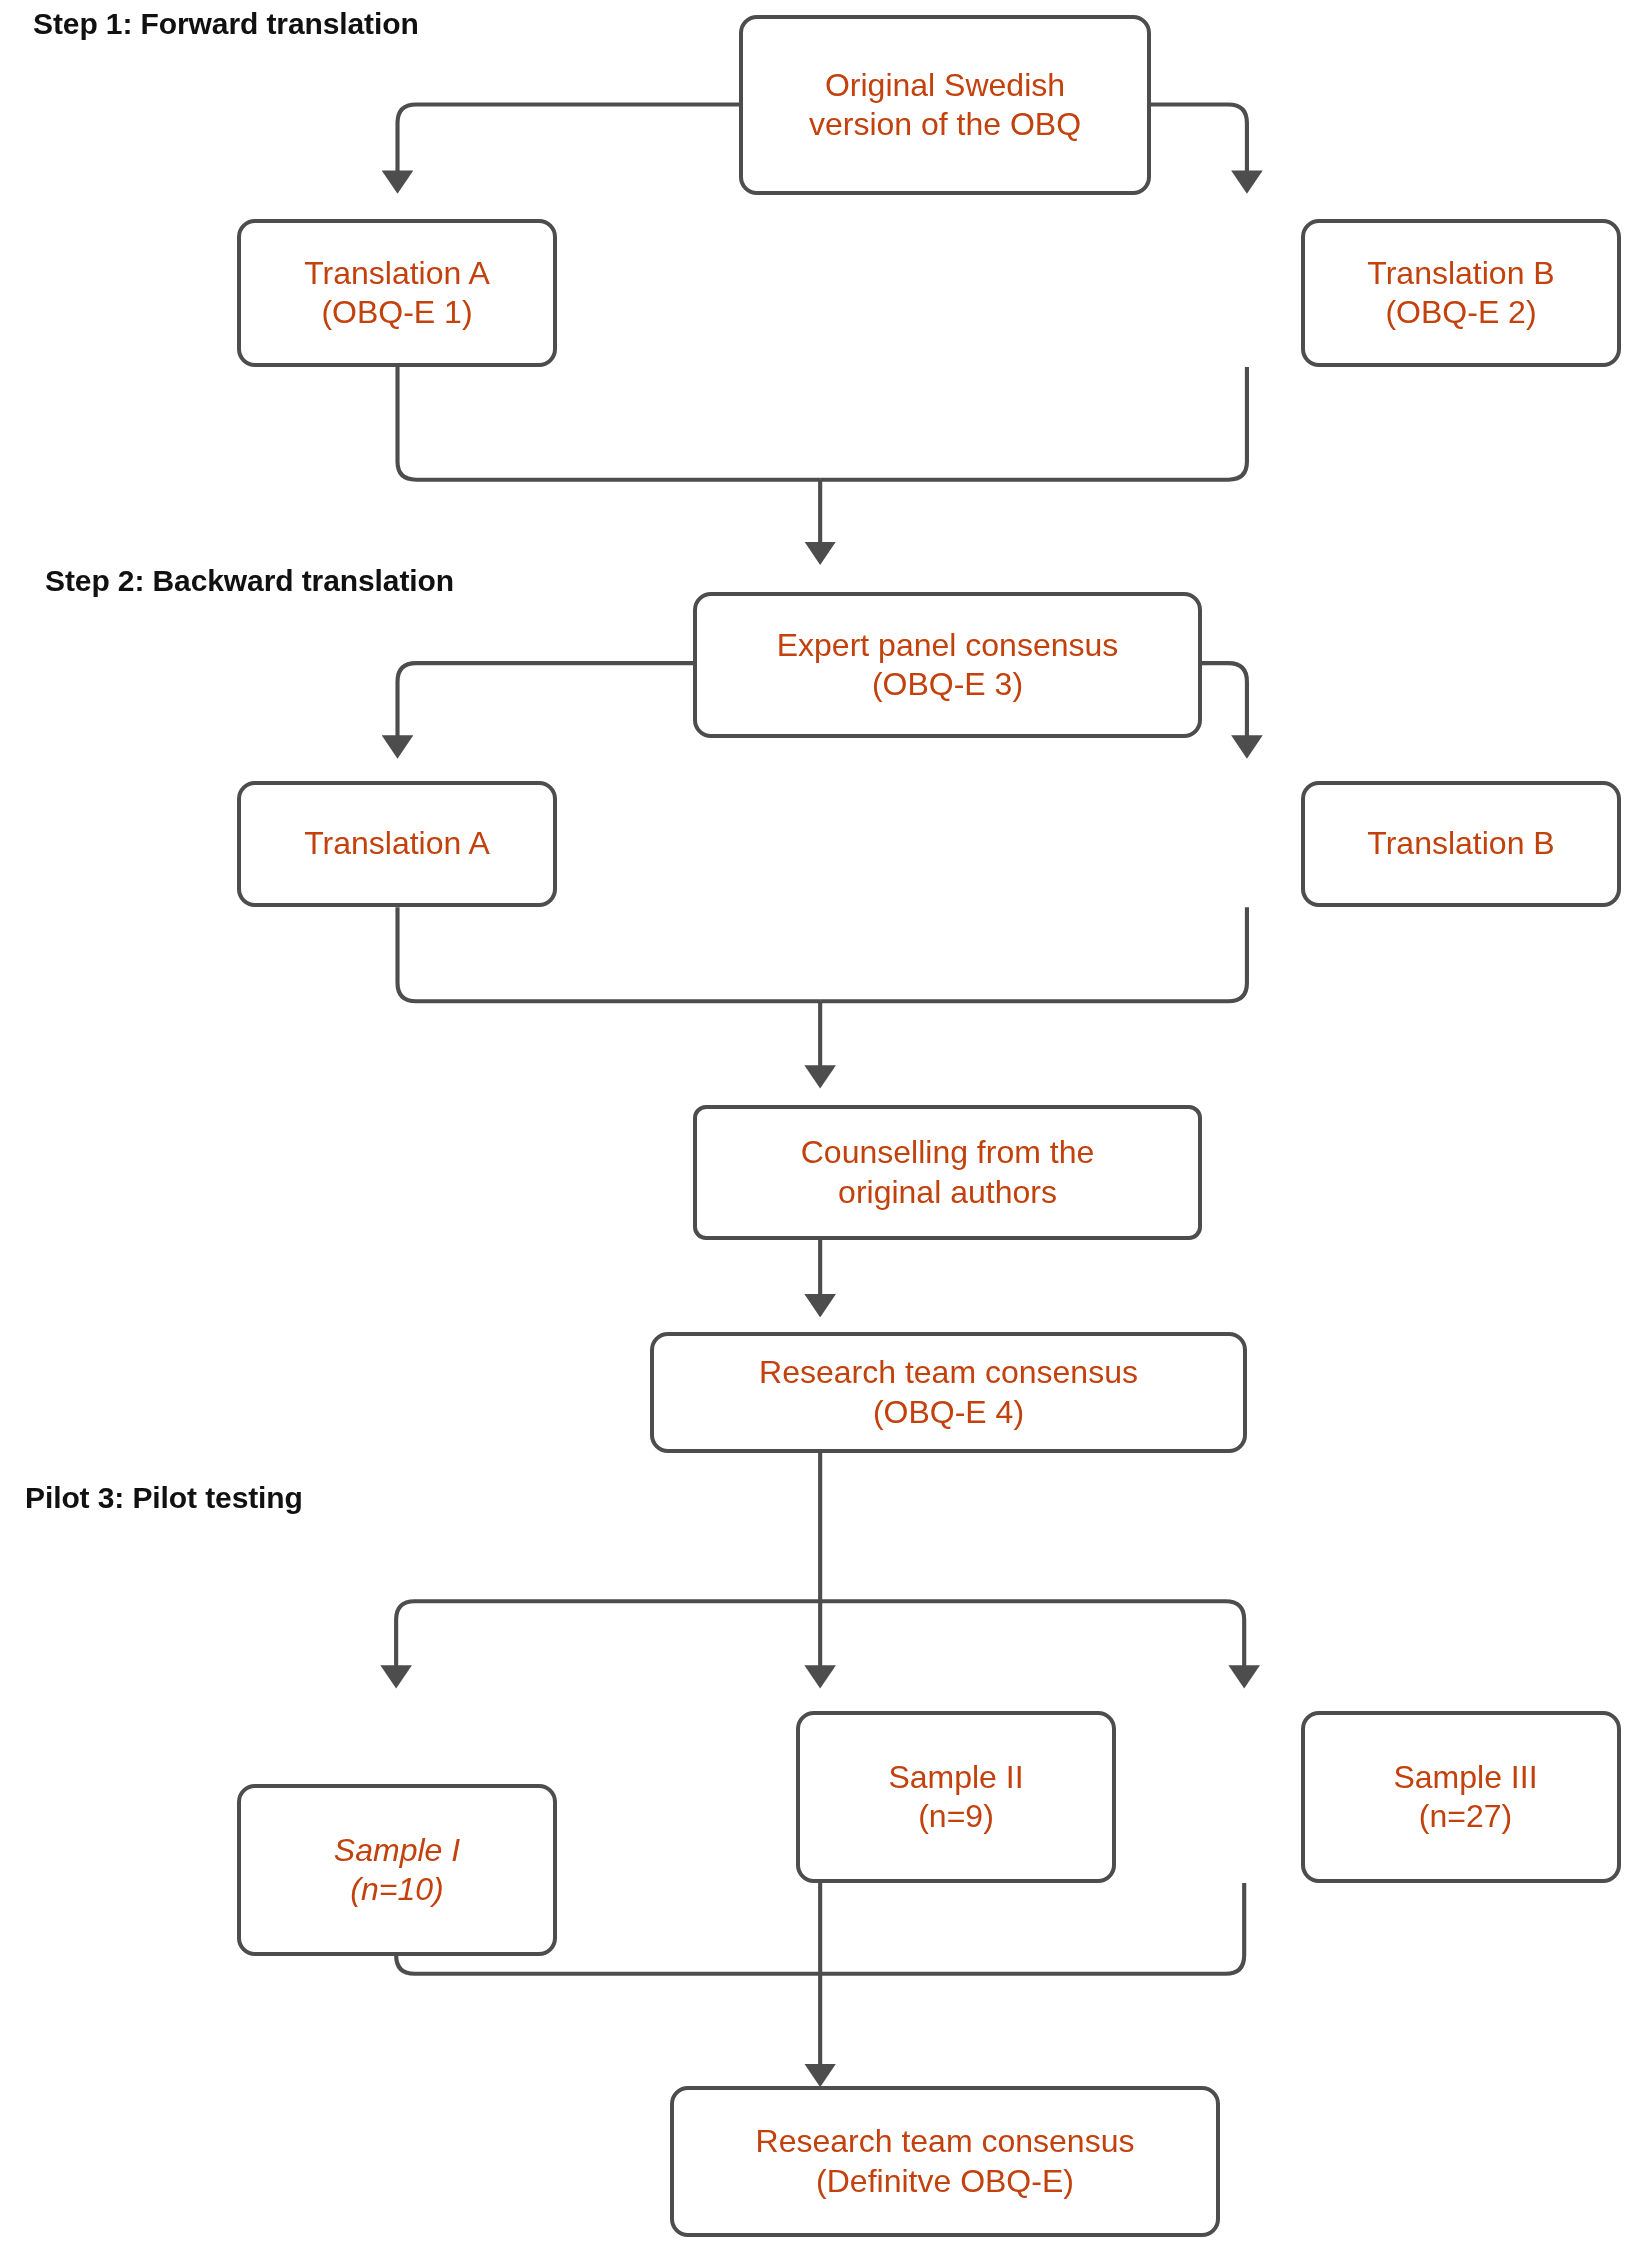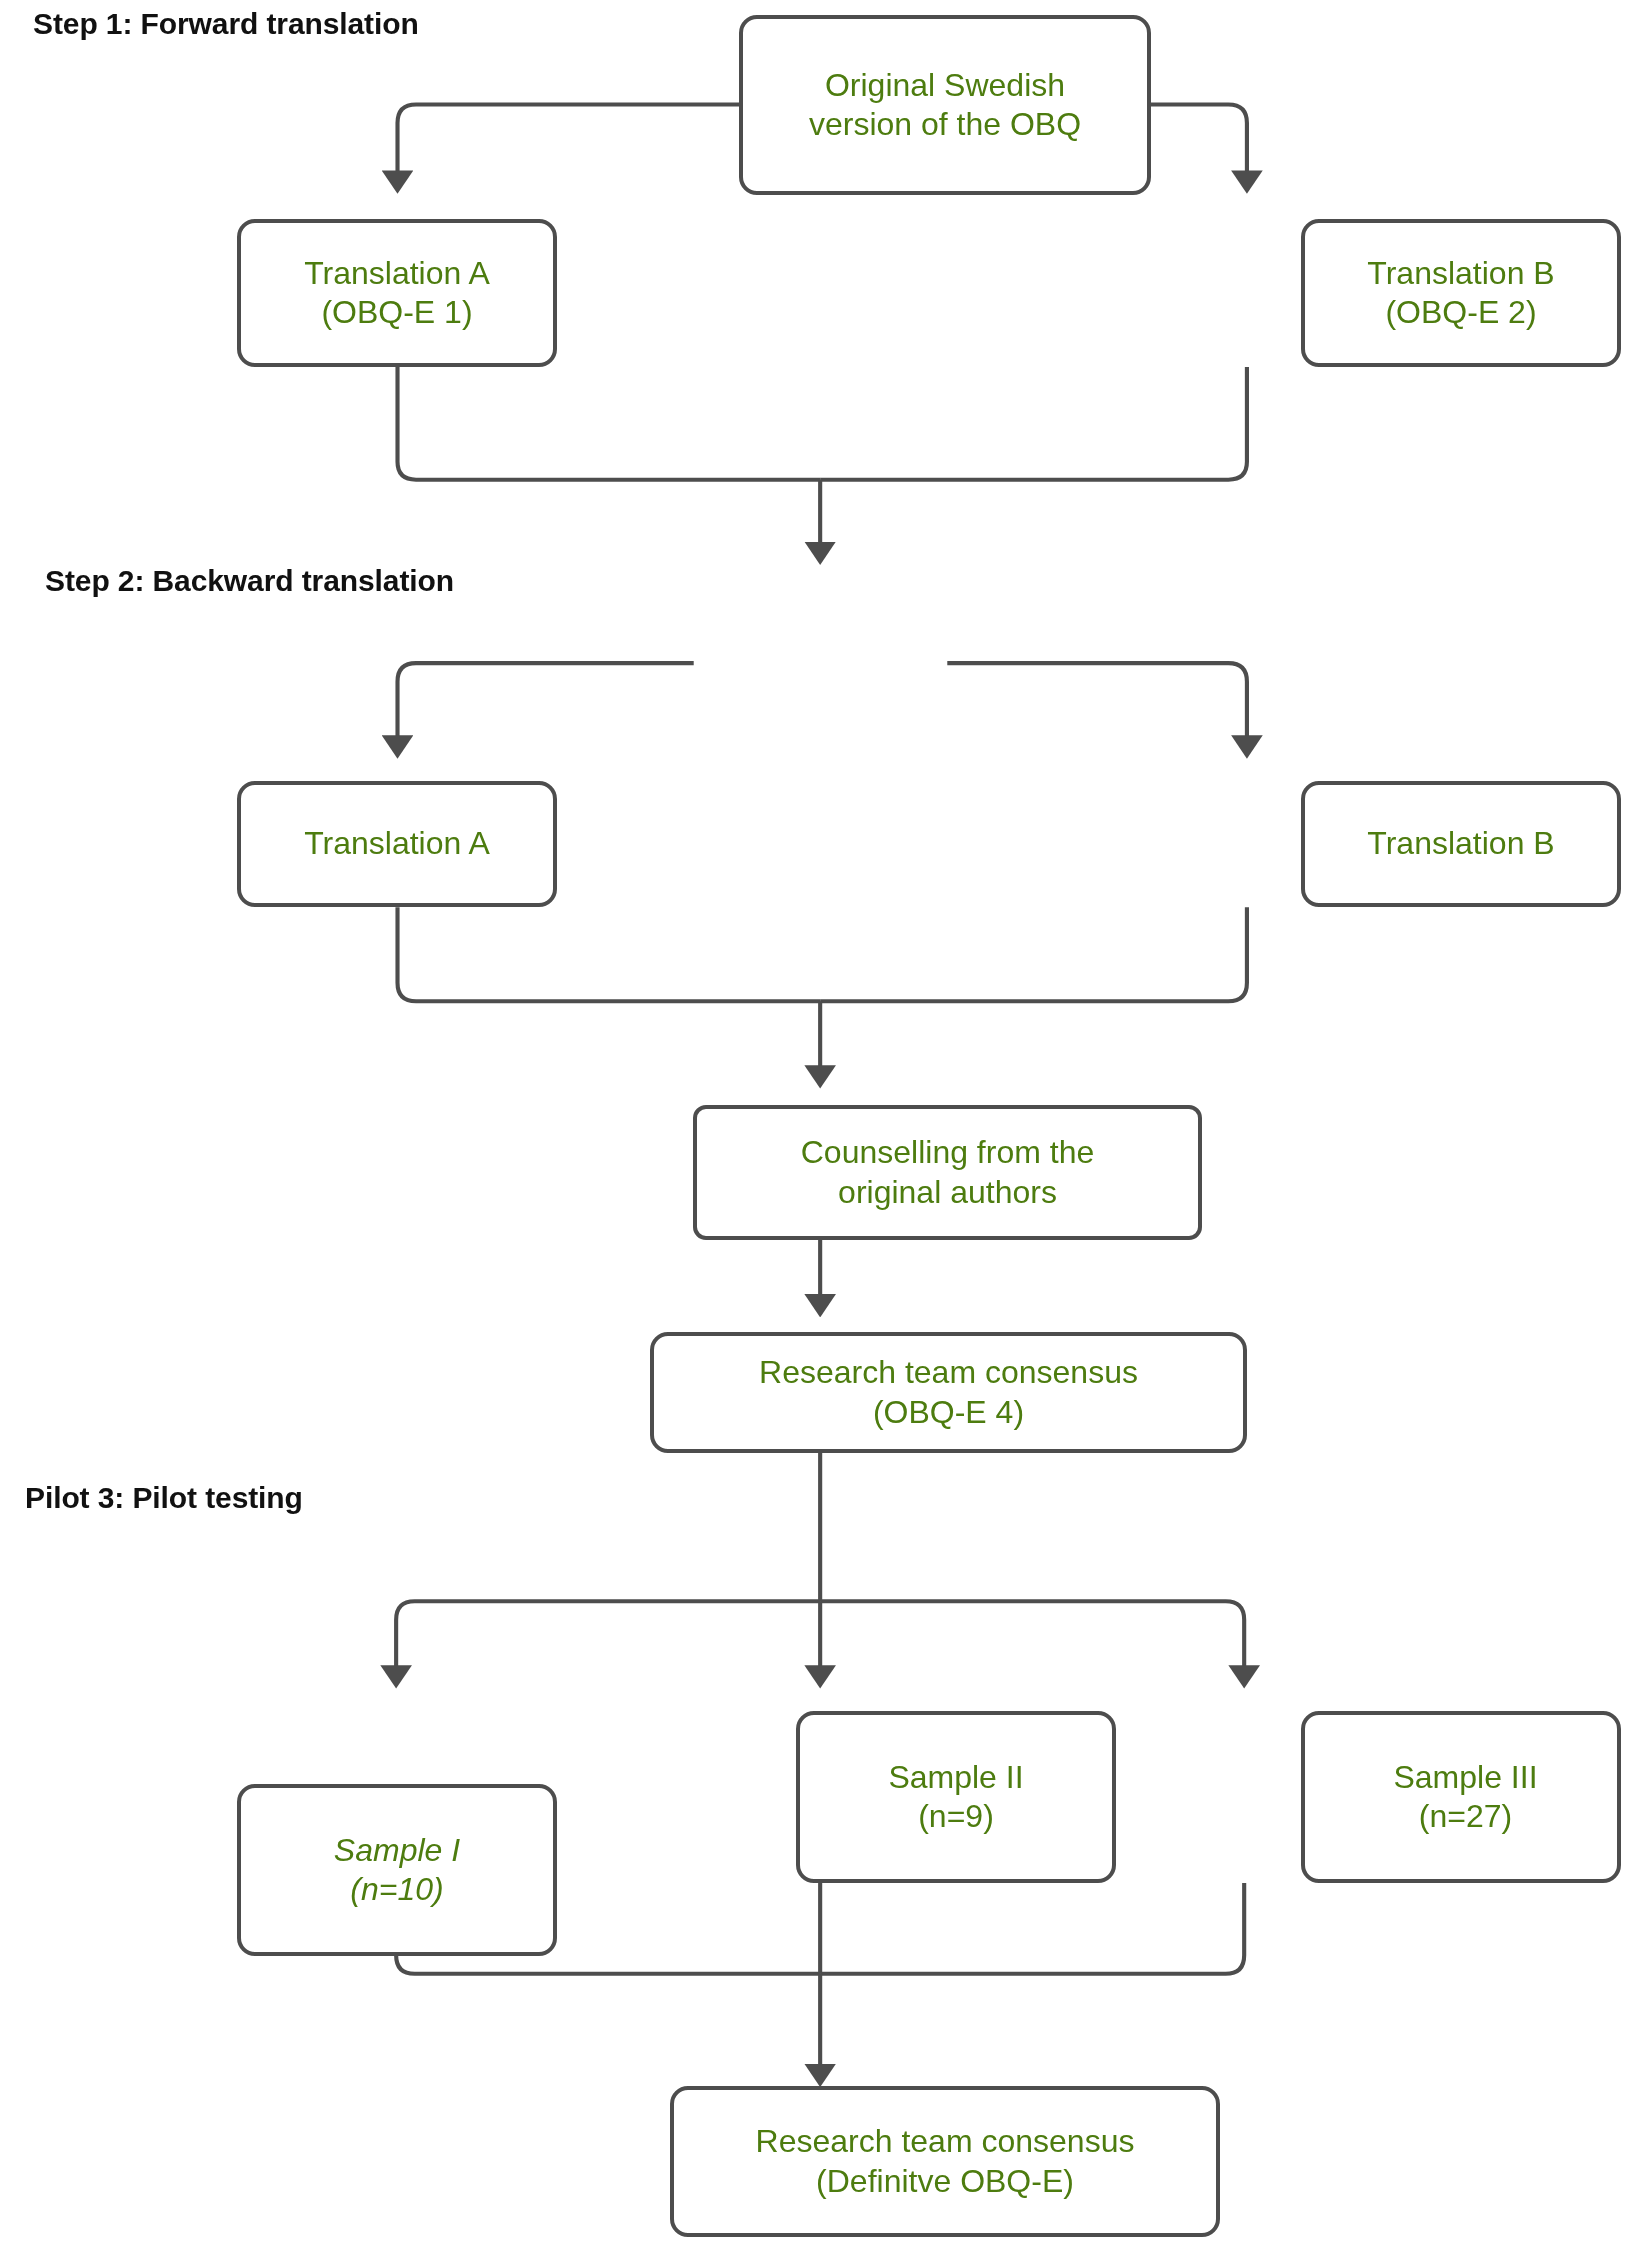--- a/index.html
+++ b/index.html
@@ -44,21 +44,21 @@
     display: flex;
     align-items: center;
     justify-content: center;
     text-align: center;
     z-index: 3;
   }
   .node .node-text {
     font-family: "Liberation Sans", sans-serif;
     font-size: 32px;
     line-height: 1.22;
-    color: #4d7c0f;
+    color: #c2410c;
     padding: 0 9.6px;
     white-space: pre-line;
   }
 </style>
 </head>
 <body>
 
 <div id="stage">
 
   <svg id="edges" viewBox="0 0 2387 3290" xmlns="http://www.w3.org/2000/svg">
@@ -113,20 +113,24 @@
   <div class="node" style="left:237px; top:219px; width:320px; height:148px;">
     <div class="node-text">Translation A
 (OBQ-E 1)</div>
   </div>
 
   <div class="node" style="left:1301px; top:219px; width:320px; height:148px;">
     <div class="node-text">Translation B
 (OBQ-E 2)</div>
   </div>
 
+  <div class="node" style="left:693px; top:592px; width:509px; height:146px;">
+    <div class="node-text">Expert panel consensus
+(OBQ-E 3)</div>
+  </div>
 
   <div class="node" style="left:237px; top:781px; width:320px; height:126px;">
     <div class="node-text">Translation A</div>
   </div>
 
   <div class="node" style="left:1301px; top:781px; width:320px; height:126px;">
     <div class="node-text">Translation B</div>
   </div>
 
   <div class="node" style="left:693px; top:1105px; width:509px; height:135px;border-radius:13px;">

